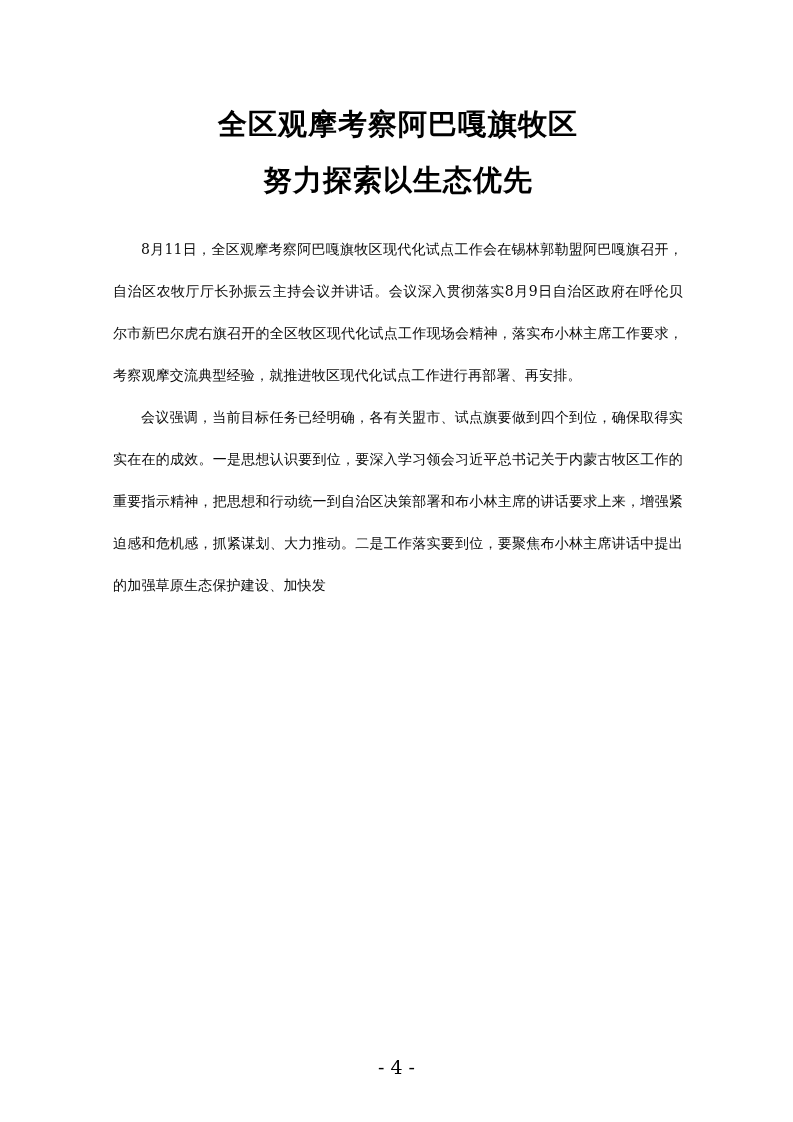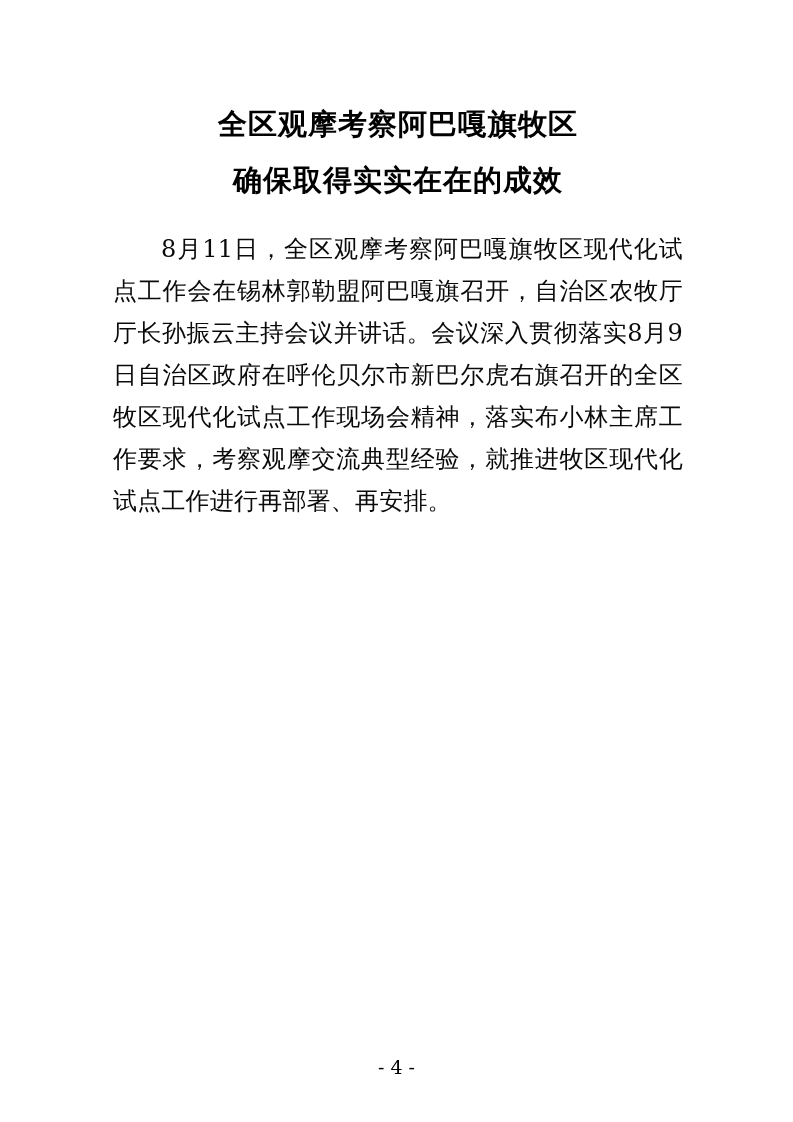--- a/index.html
+++ b/index.html
@@ -41,21 +41,21 @@
     line-height: 56px;
     color: #000000;
     white-space: nowrap;
   }
   .body-block {
     margin-top: 20px;
   }
   p.para {
     margin: 0 0 0 0;
     font-family: "DejaVu Serif", serif;
-    font-size: 24px;
+    font-size: 14px;
     line-height: 42px;
     text-align: justify;
     text-justify: inter-ideograph;
     text-indent: 2em;
     color: #0a0a0a;
     letter-spacing: 0.2px;
   }
   .page-number {
     position: absolute;
     left: 0;
@@ -68,23 +68,24 @@
   }
 </style>
 </head>
 <body>
 
 <div class="page">
   <div class="content">
 
     <div class="title-block">
       <div class="title-line">全区观摩考察阿巴嘎旗牧区</div>
-      <div class="title-line">确保取得实实在在的成效</div>
+      <div class="title-line">努力探索以生态优先</div>
     </div>
 
     <div class="body-block">
       <p class="para">8月11日，全区观摩考察阿巴嘎旗牧区现代化试点工作会在锡林郭勒盟阿巴嘎旗召开，自治区农牧厅厅长孙振云主持会议并讲话。会议深入贯彻落实8月9日自治区政府在呼伦贝尔市新巴尔虎右旗召开的全区牧区现代化试点工作现场会精神，落实布小林主席工作要求，考察观摩交流典型经验，就推进牧区现代化试点工作进行再部署、再安排。</p>
+      <p class="para">会议强调，当前目标任务已经明确，各有关盟市、试点旗要做到四个到位，确保取得实实在在的成效。一是思想认识要到位，要深入学习领会习近平总书记关于内蒙古牧区工作的重要指示精神，把思想和行动统一到自治区决策部署和布小林主席的讲话要求上来，增强紧迫感和危机感，抓紧谋划、大力推动。二是工作落实要到位，要聚焦布小林主席讲话中提出的加强草原生态保护建设、加快发</p>
     </div>
 
   </div>
 
   <div class="page-number">- 4 -</div>
 </div>
 
 </body></html>

